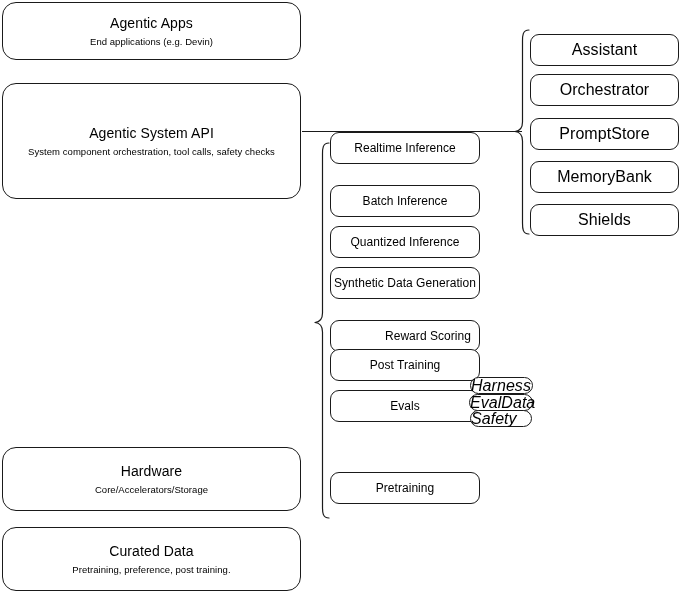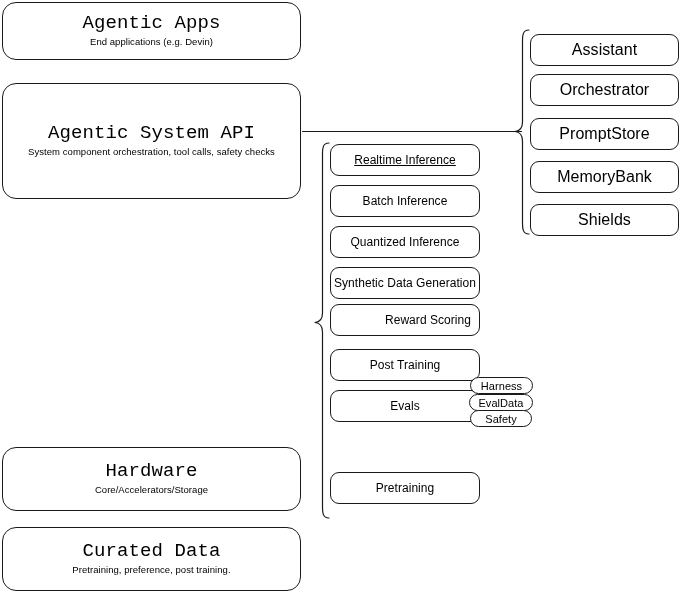--- a/index.html
+++ b/index.html
@@ -32,24 +32,23 @@
     text-align: center;
   }
 
   
   .layer {
     border-radius: 14px;
     left: 2px;
     width: 299px;
   }
   .layer .title {
-    font-size: 19px;
+    font-size: 14px;
     line-height: 17px;
     letter-spacing: 0.1px;
-    font-family: Liberation Mono, monospace;
   }
   .layer .subtitle {
     font-size: 9.5px;
     line-height: 13px;
     margin-top: 3px;
     letter-spacing: 0.05px;
   }
 
   
   .mid-node {
@@ -74,24 +73,25 @@
   
   .pill {
     position: absolute;
     box-sizing: border-box;
     border: 1px solid #1a1a1a;
     border-radius: 11px;
     background: #ffffff;
     height: 17px;
     display: flex;
     align-items: center;
-    justify-content: center;
-    font-size: 11px;
+    justify-content: flex-start;
+    font-size: 16px;
     letter-spacing: 0.05px;
     z-index: 5;
+    font-style: italic;
   }
 
   
   .connector-svg {
     position: absolute;
     left: 0;
     top: 0;
     width: 682px;
     height: 591px;
     pointer-events: none;
@@ -151,33 +151,33 @@
   <div class="node layer" style="top:447px; height:64px;">
     <div class="title">Hardware</div>
     <div class="subtitle">Core/Accelerators/Storage</div>
   </div>
 
   <div class="node layer" style="top:527px; height:64px;">
     <div class="title">Curated Data</div>
     <div class="subtitle">Pretraining, preference, post training.</div>
   </div>
 
-  <div class="node mid-node" style="top:144px;text-decoration:underline;">
+  <div class="node mid-node" style="top:132px;">
     <span>Realtime Inference</span>
   </div>
   <div class="node mid-node" style="top:185px;">
     <span>Batch Inference</span>
   </div>
   <div class="node mid-node" style="top:226px;">
     <span>Quantized Inference</span>
   </div>
   <div class="node mid-node" style="top:267px;">
     <span>Synthetic Data Generation</span>
   </div>
-  <div class="node mid-node" style="top:304px;padding-left:46px;">
+  <div class="node mid-node" style="top:320px;padding-left:46px;">
     <span>Reward Scoring</span>
   </div>
   <div class="node mid-node" style="top:349px;">
     <span>Post Training</span>
   </div>
   <div class="node mid-node" style="top:390px;">
     <span>Evals</span>
   </div>
   <div class="node mid-node" style="top:472px;">
     <span>Pretraining</span>

